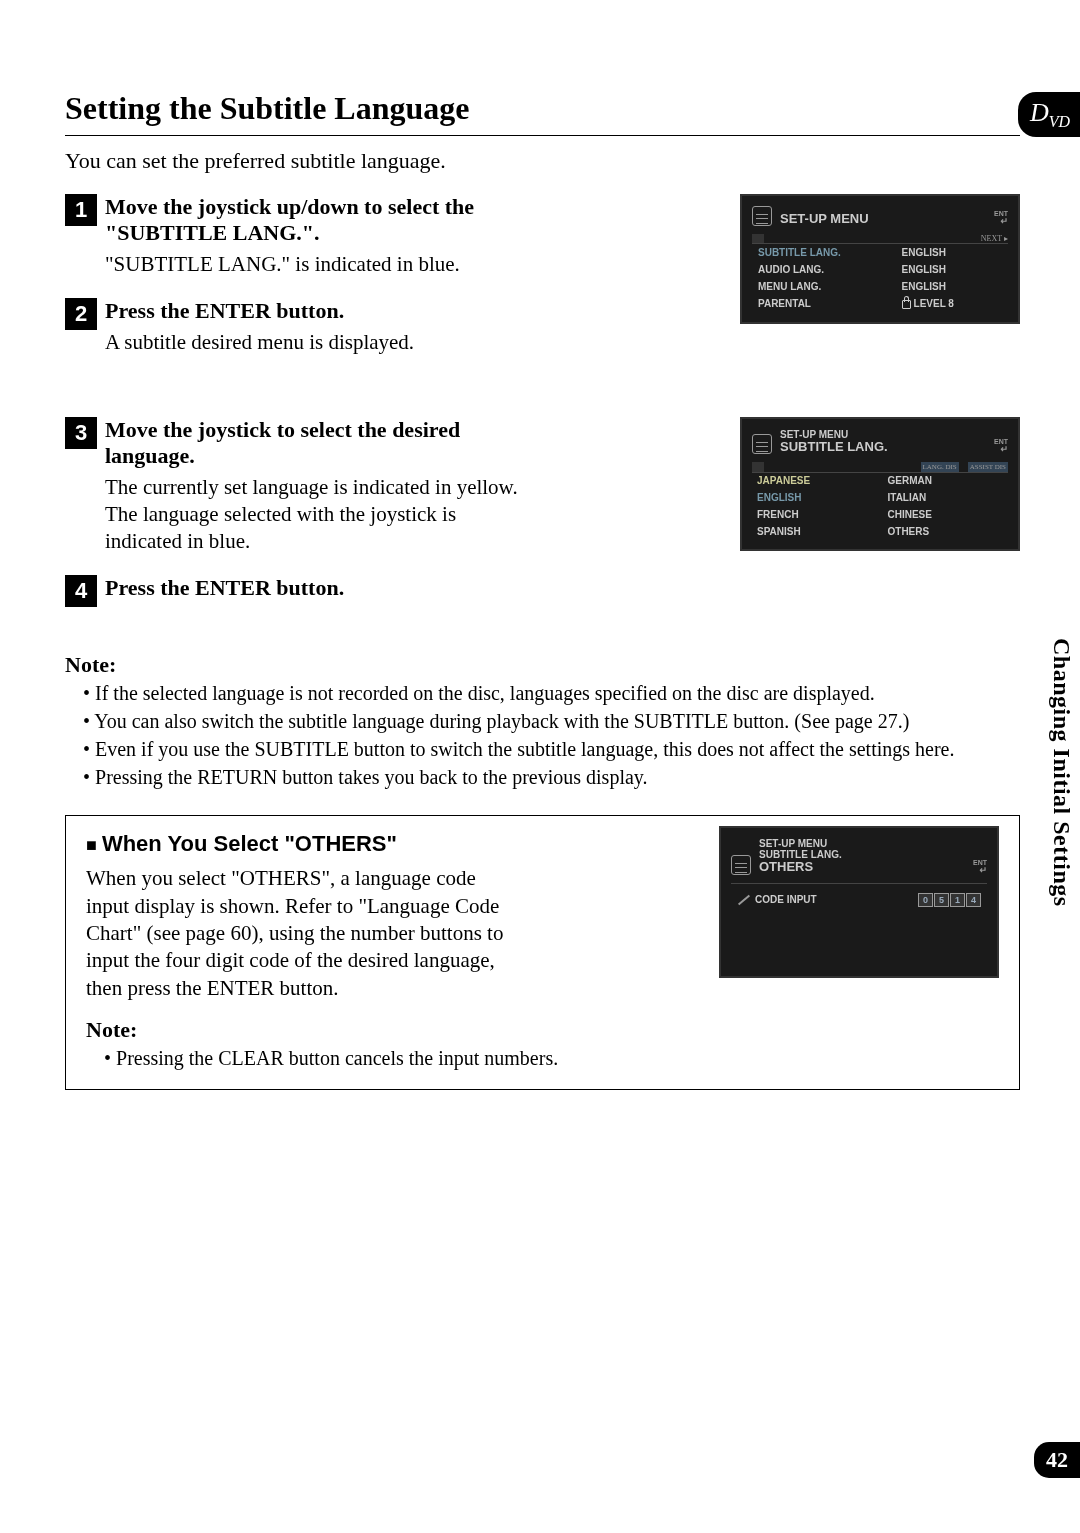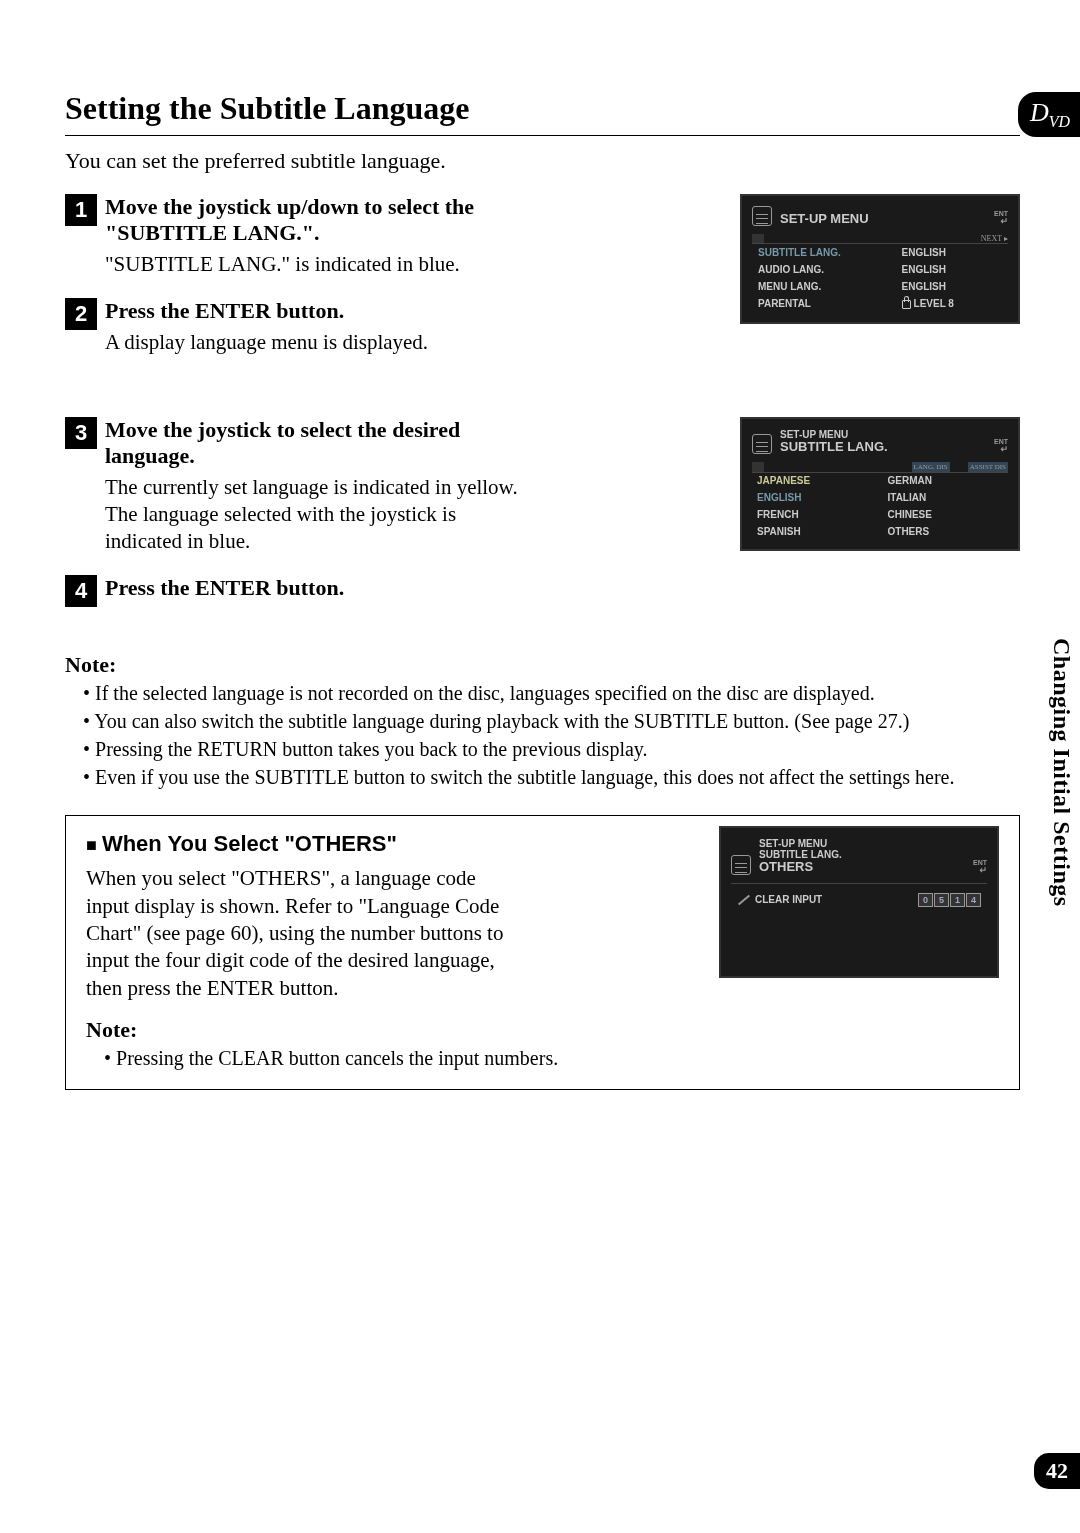--- a/index.html
+++ b/index.html
@@ -157,21 +157,21 @@
       color: #999;
     }
     .tab-marker {
       width: 12px;
       background: #333;
       margin-right: 5px;
     }
     .active-tab {
       display: flex;
       margin-left: auto;
-      gap: 18px;
+      gap: 9px;
       font-size: 7px;
     }
     .active-tab span {
       padding: 1px 2px;
       background: #345;
     }
     .menu-row {
       display: flex;
       justify-content: space-between;
       padding: 3px 6px;
@@ -313,21 +313,21 @@
       top: 638px;
       writing-mode: vertical-rl;
       font-family: 'Times New Roman', serif;
       font-weight: bold;
       font-size: 24px;
       letter-spacing: 0.5px;
     }
     .page-number {
       position: absolute;
       right: 0;
-      bottom: 44px;
+      bottom: 55px;
       background: #000;
       color: #fff;
       padding: 5px 12px;
       font-weight: bold;
       font-size: 22px;
       border-top-left-radius: 15px;
       border-bottom-left-radius: 15px;
     }
     .small-header {
       font-size: 10px;
@@ -370,21 +370,21 @@
         <div class="step-content">
           <div class="step-title">Move the joystick up/down to select the "SUBTITLE LANG.".</div>
           <div class="step-desc">"SUBTITLE LANG." is indicated in blue.</div>
         </div>
       </div>
 
       <div class="step">
         <div class="step-number">2</div>
         <div class="step-content">
           <div class="step-title">Press the ENTER button.</div>
-          <div class="step-desc">A display language menu is displayed.</div>
+          <div class="step-desc">A subtitle desired menu is displayed.</div>
         </div>
       </div>
     </div>
 
     <div class="right-column">
       <div class="screen-box">
         <div class="screen-header">
           <div class="screen-icon"></div>
           <span>SET-UP MENU</span>
           <div class="return-icon">
@@ -468,22 +468,22 @@
           </div>
       </div>
     </div>
   </div>
 
   <div class="note-section">
     <div class="note-label">Note:</div>
     <ul class="note-list" id="note1-list">
         <li>If the selected language is not recorded on the disc, languages specified on the disc are displayed.</li>
         <li>You can also switch the subtitle language during playback with the SUBTITLE button. (See page 27.)</li>
+        <li>Even if you use the SUBTITLE button to switch the subtitle language, this does not affect the settings here.</li>
         <li>Pressing the RETURN button takes you back to the previous display.</li>
-        <li>Even if you use the SUBTITLE button to switch the subtitle language, this does not affect the settings here.</li>
       </ul>
   </div>
 
   <div class="others-box">
     <div class="others-title">When You Select "OTHERS"</div>
     <div class="others-text">When you select "OTHERS", a language code input display is shown. Refer to "Language Code Chart" (see page 60), using the number buttons to input the four digit code of the desired language, then press the ENTER button.</div>
 
     <div class="note-label">Note:</div>
     <ul class="note-list" id="note2-list">
         <li>Pressing the CLEAR button cancels the input numbers.</li>
@@ -500,21 +500,21 @@
         <div class="return-icon">
           <div style="font-size:7px"><span>ENT</span></div>
           <div>↵</div>
         </div>
       </div>
       <div class="tab-row">
           <div class="tab-marker"></div>
         </div>
       <div class="code-row">
         <span class="pencil-icon"></span>
-        <span>CLEAR INPUT</span>
+        <span>CODE INPUT</span>
         <div class="code-boxes" id="code-boxes">
             <div class="code-box">0</div>
             <div class="code-box">5</div>
             <div class="code-box">1</div>
             <div class="code-box">4</div>
           </div>
       </div>
       <div class="screen-empty"></div>
     </div>
   </div>

